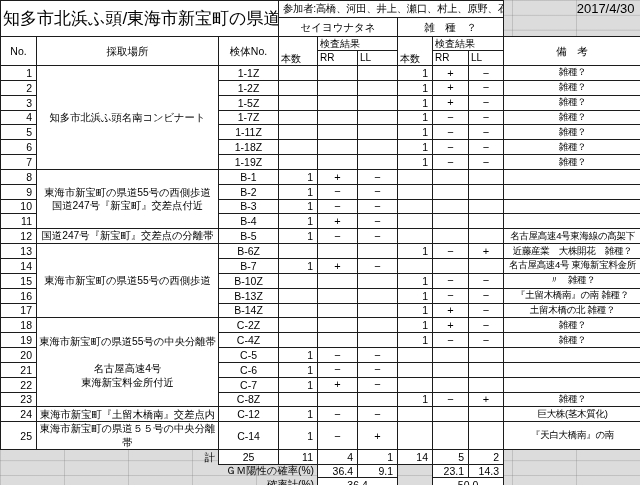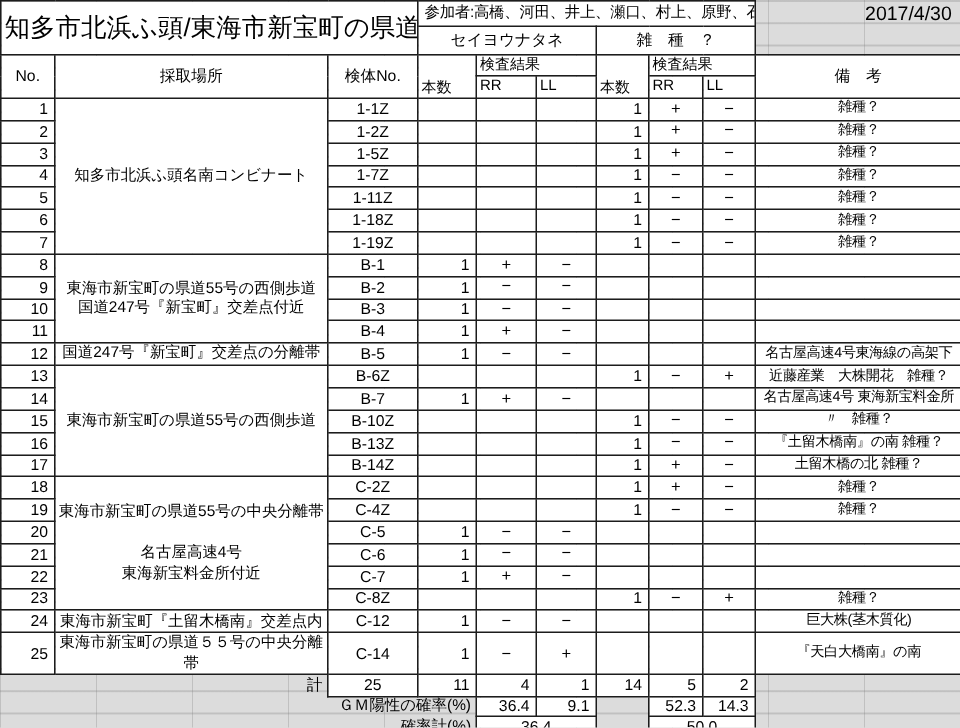--- a/index.html
+++ b/index.html
@@ -382,21 +382,21 @@
     <td class="num">14</td>
     <td class="num">5</td>
     <td class="num">2</td>
     <td class="nb"></td>
   </tr>
   <tr class="fr2">
     <td class="nb rt" colspan="4" style="font-size:10.3px">ＧＭ陽性の確率(%)</td>
     <td class="num">36.4</td>
     <td class="num">9.1</td>
     <td class="nb"></td>
-    <td class="num">52.3</td>
+    <td class="num">23.1</td>
     <td class="num">14.3</td>
     <td class="nb"></td>
   </tr>
   <tr class="fr3">
     <td class="nb rt" colspan="4" style="font-size:10.3px">確率計(%)</td>
     <td class="ctr" colspan="2">36.4</td>
     <td class="nb"></td>
     <td class="ctr" colspan="2">50.0</td>
     <td class="nb"></td>
   </tr>

